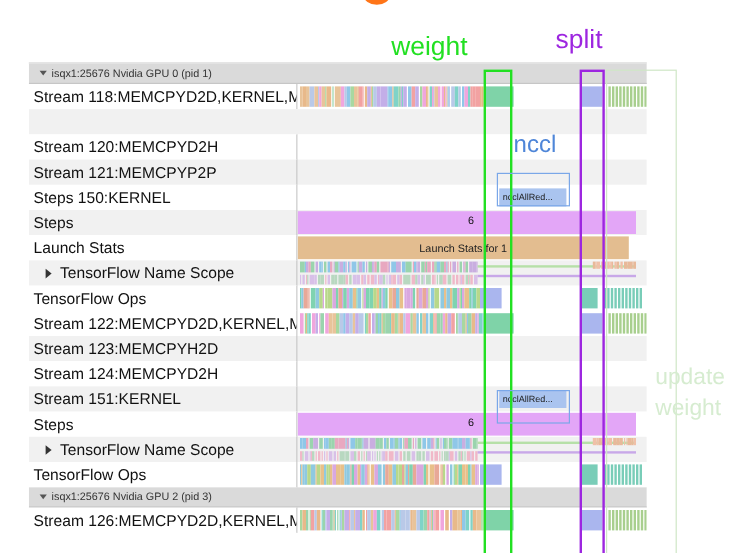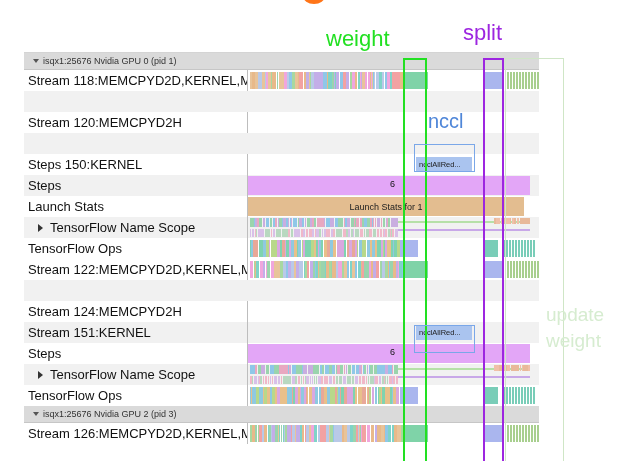--- a/index.html
+++ b/index.html
@@ -174,20 +174,23 @@
     <div class="row alt">
       <div class="track"></div>
     </div>
     <div class="row">
       <div class="lbl">
         <span>Stream 120:MEMCPYD2H</span>
       </div>
       <div class="track"></div>
     </div>
     <div class="row alt">
+      <div class="lbl">
+        <span>Stream 121:MEMCPYP2P</span>
+      </div>
       <div class="track"></div>
     </div>
     <div class="row">
       <div class="lbl">
         <span>Steps 150:KERNEL</span>
       </div>
       <div class="track">
         <div class="nccl-blk" style="left: 168px; width: 56px;">ncclAllRed...</div>
       </div>
     </div>
@@ -521,20 +524,23 @@
         <div class="bar" style="left: 271px; width: 2px; top: 2px; height: 17px; background: rgb(168, 207, 142);"></div>
         <div class="bar" style="left: 274px; width: 2px; top: 2px; height: 17px; background: rgb(168, 207, 142);"></div>
         <div class="bar" style="left: 277px; width: 2px; top: 2px; height: 17px; background: rgb(168, 207, 142);"></div>
         <div class="bar" style="left: 280px; width: 2px; top: 2px; height: 17px; background: rgb(168, 207, 142);"></div>
         <div class="bar" style="left: 283px; width: 2px; top: 2px; height: 17px; background: rgb(168, 207, 142);"></div>
         <div class="bar" style="left: 286px; width: 2px; top: 2px; height: 17px; background: rgb(168, 207, 142);"></div>
         <div class="bar" style="left: 289px; width: 2px; top: 2px; height: 17px; background: rgb(168, 207, 142);"></div>
       </div>
     </div>
     <div class="row alt">
+      <div class="lbl">
+        <span>Stream 123:MEMCPYH2D</span>
+      </div>
       <div class="track"></div>
     </div>
     <div class="row">
       <div class="lbl">
         <span>Stream 124:MEMCPYD2H</span>
       </div>
       <div class="track"></div>
     </div>
     <div class="row alt">
       <div class="lbl">

